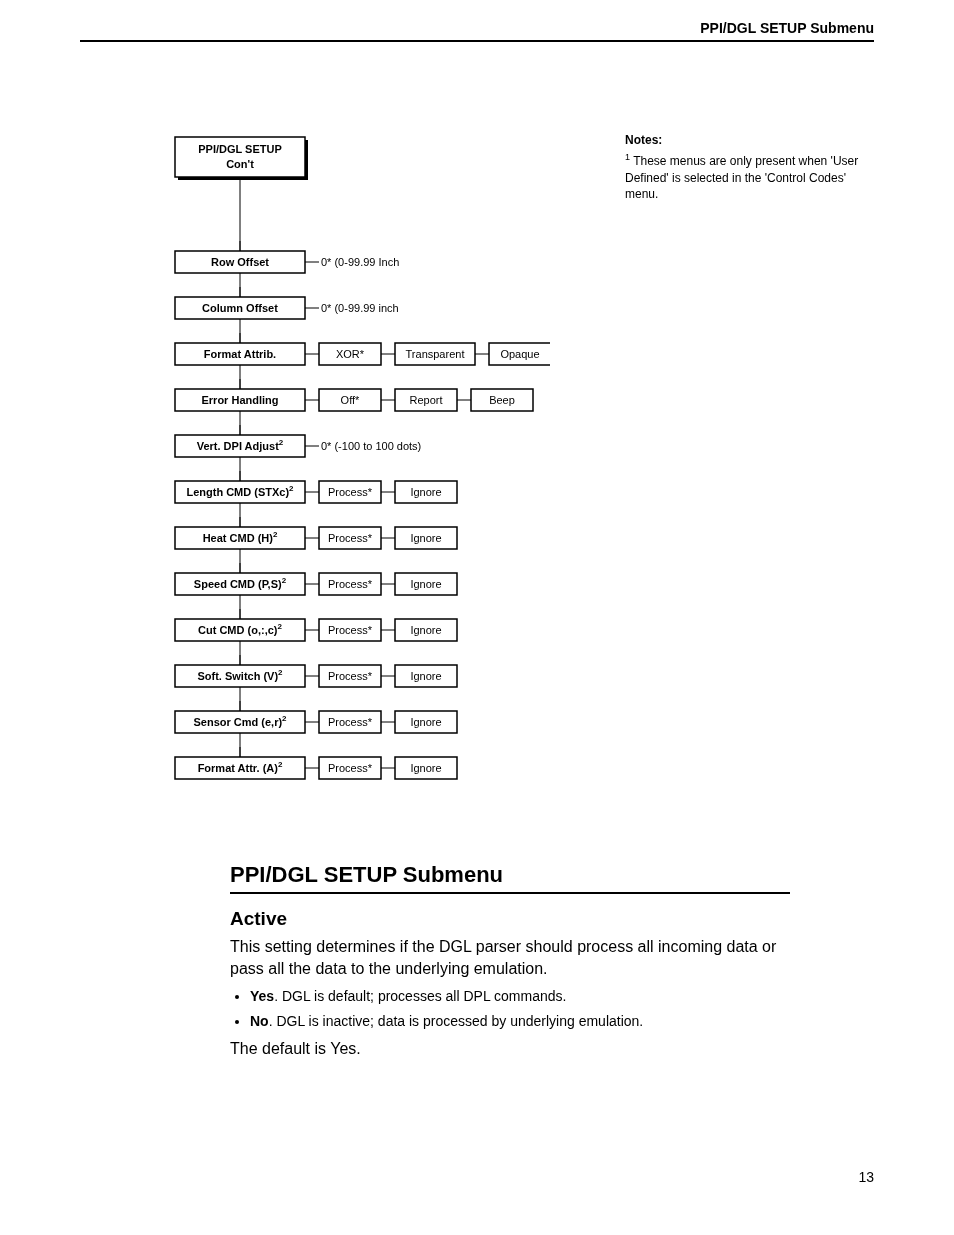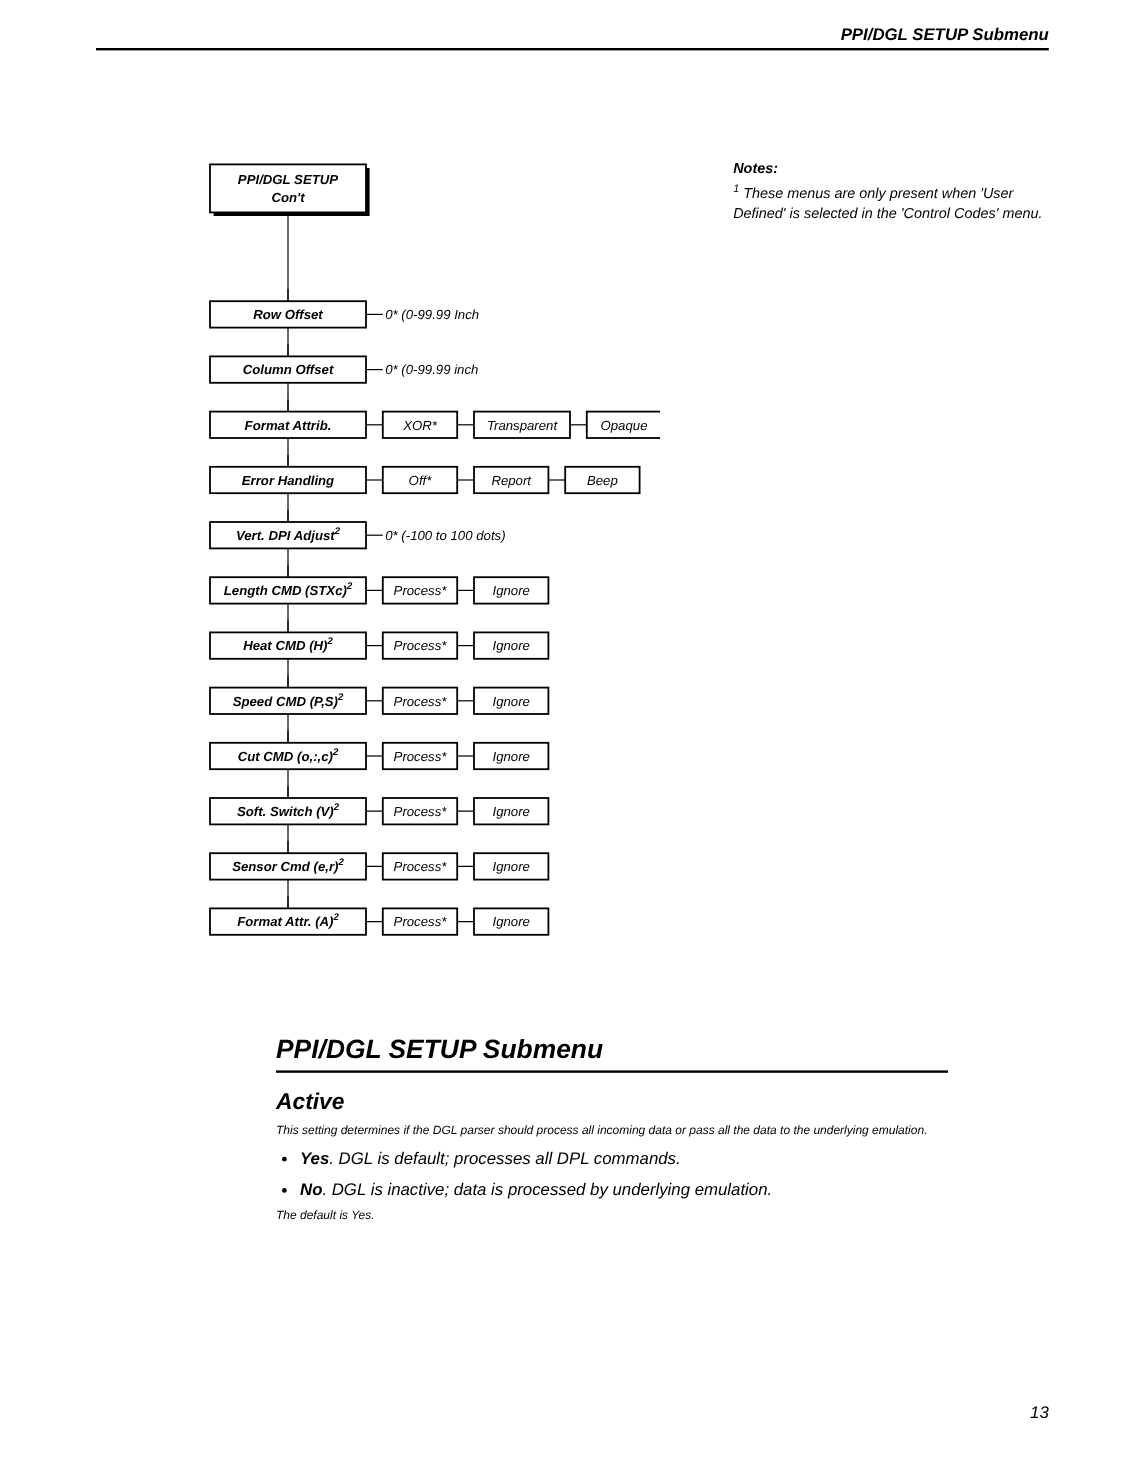--- a/index.html
+++ b/index.html
@@ -9,21 +9,20 @@
     background: #fff;
     margin: 0;
     padding: 0;
   }
   .page {
     width: 954px;
     height: 1235px;
     position: relative;
     box-sizing: border-box;
     padding: 20px 80px 40px 80px;
-    font-style: italic;
   }
   .running-header {
     text-align: right;
     font-weight: bold;
     font-size: 14px;
     padding-bottom: 4px;
     border-bottom: 2px solid #000;
     margin-bottom: 90px;
   }
   .diagram-area {
@@ -32,21 +31,21 @@
     gap: 31px;
   }
   .tree-col {
     flex: 0 0 auto;
     position: relative;
   }
   .tree-svg {
     display: block;
   }
   .notes-col {
-    margin-left: 30px;
+    margin-left: 44px;
     font-size: 12px;
     line-height: 1.4;
     max-width: 360px;
   }
   .notes-col .notes-title {
     font-weight: bold;
     margin-bottom: 2px;
   }
   .notes-col p {
     margin: 0 0 6px 0;
@@ -65,21 +64,21 @@
     border-top: 2px solid #000;
     margin: 0 0 14px 0;
   }
   h3.subsection {
     font-size: 19px;
     margin: 14px 0 6px 0;
   }
   .body-text p {
     margin: 6px 0;
     line-height: 1.4;
-    font-size: 10px;
+    font-size: 16px;
   }
   ul.bullets {
     margin: 6px 0 6px 20px;
     padding: 0;
   }
   ul.bullets li {
     margin: 6px 0;
     line-height: 1.4;
     font-size: 14px;
   }

